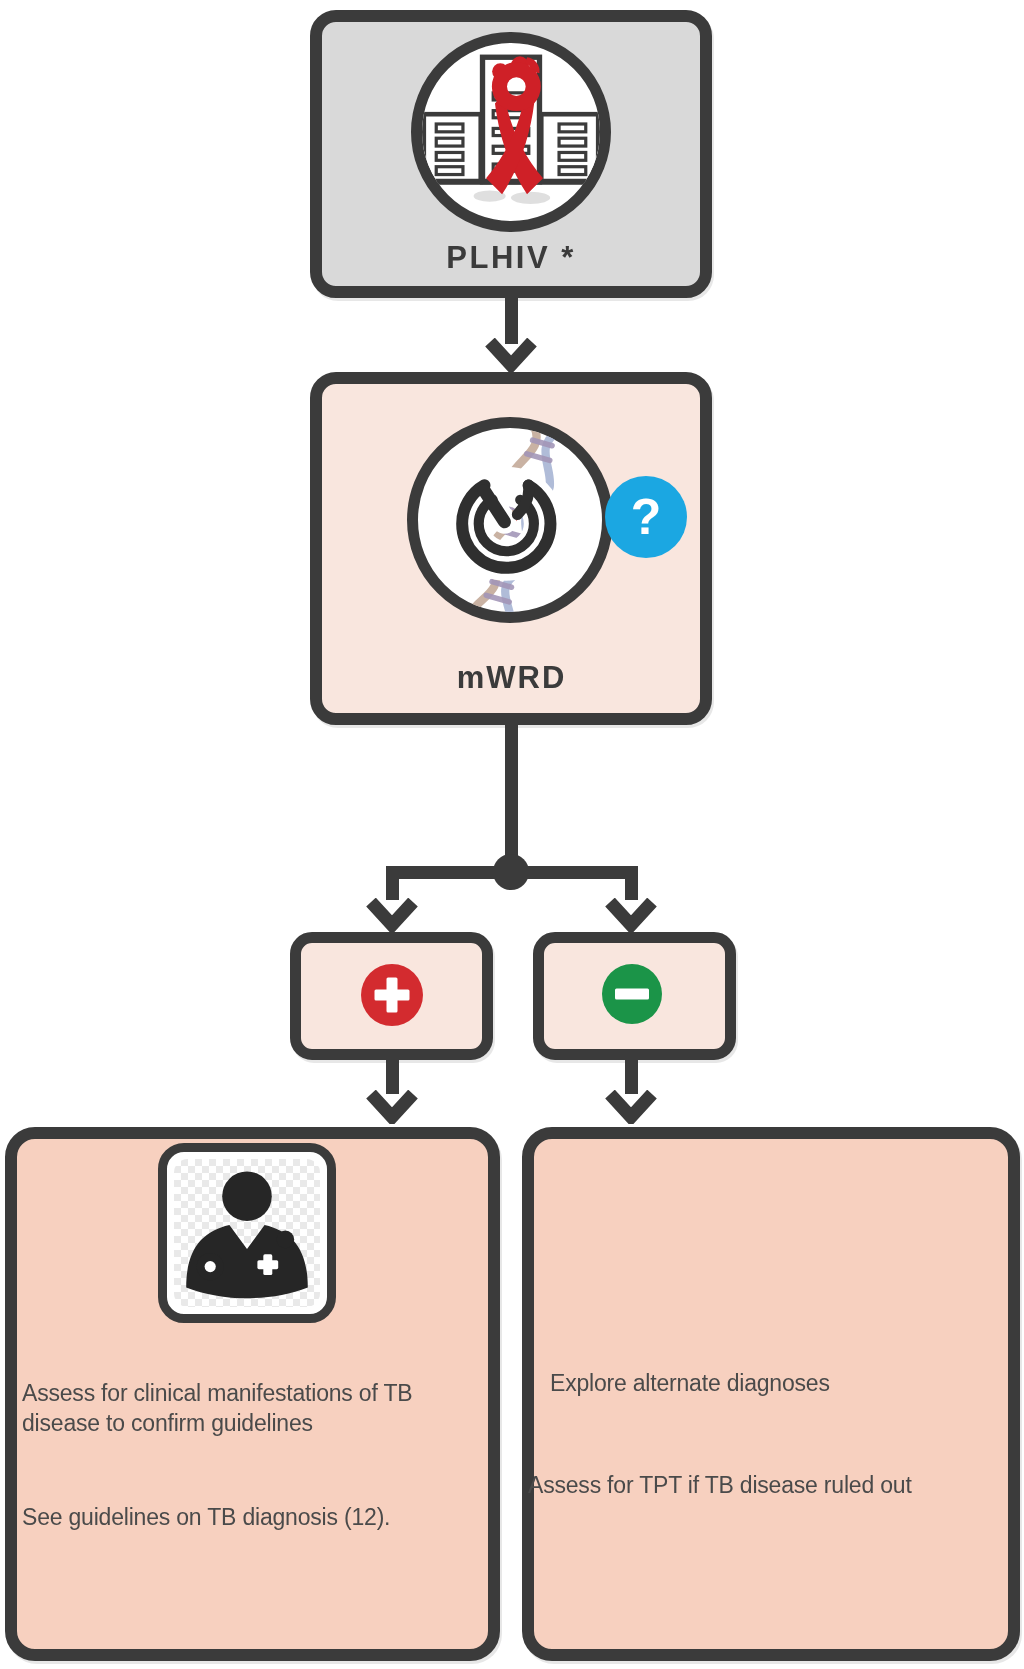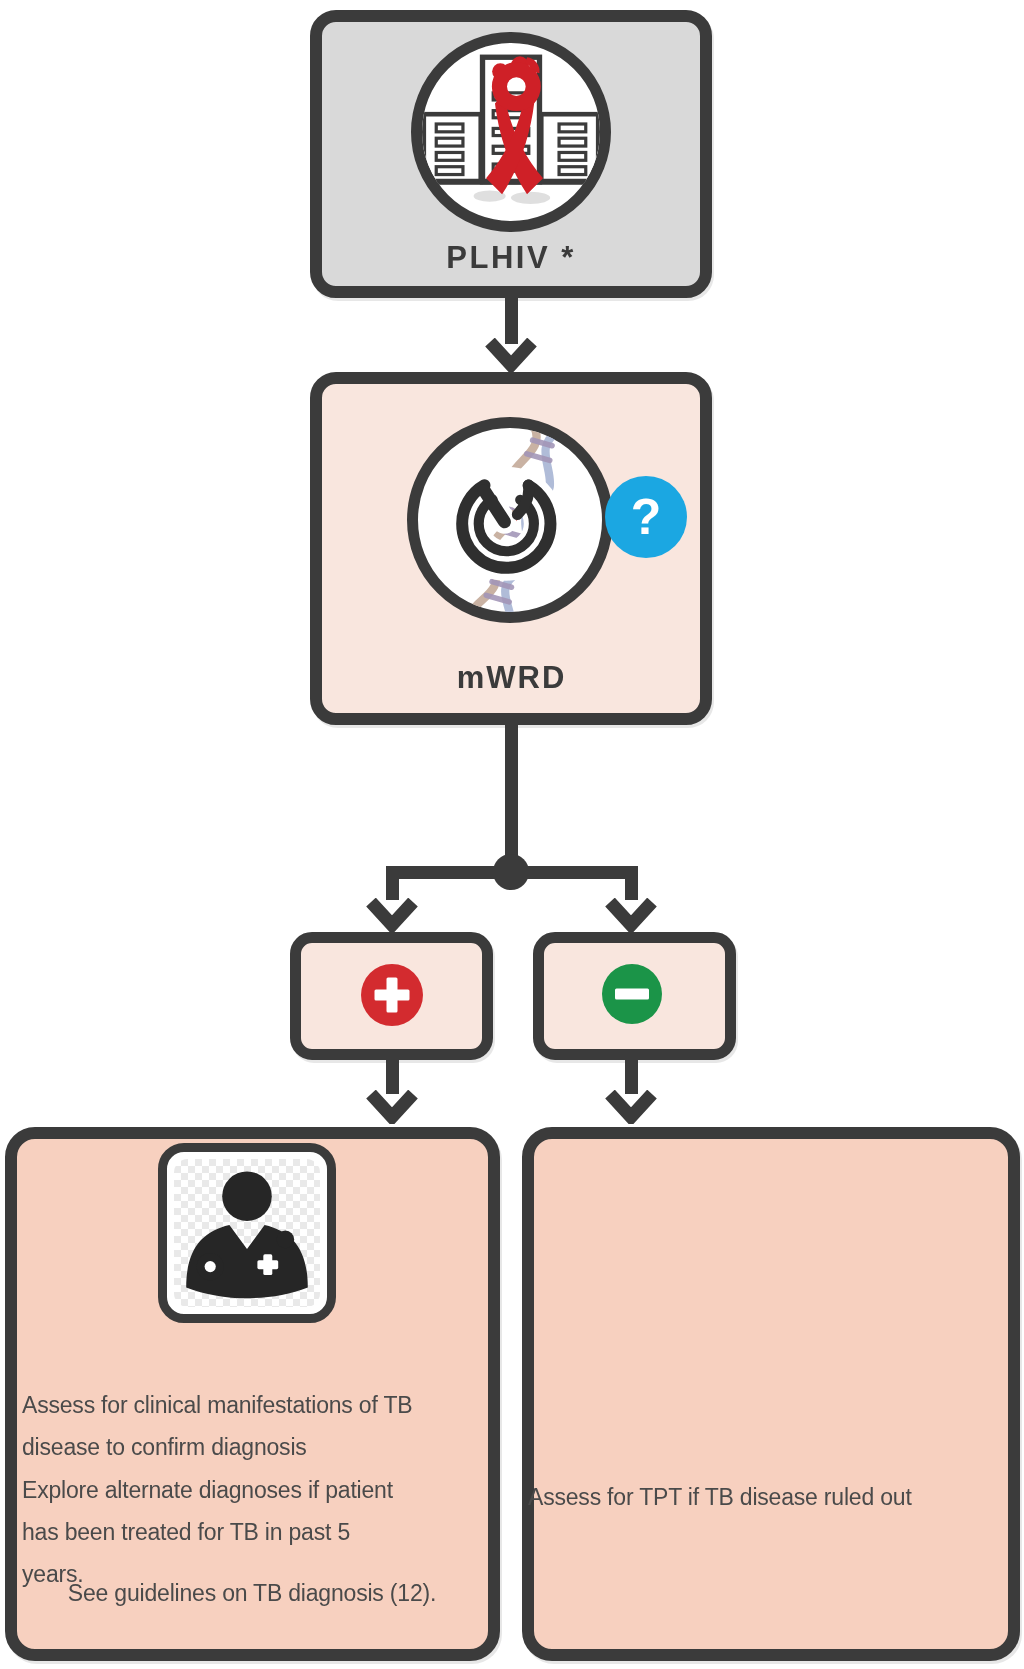--- a/index.html
+++ b/index.html
@@ -25,21 +25,21 @@
   .sign{position:absolute;}
   .doctor-panel{position:absolute;box-sizing:border-box;width:178px;height:180px;
       background:#ffffff;border:9px solid #3b3b3b;border-radius:26px;}
   .checker{position:absolute;left:7px;top:7px;right:7px;bottom:7px;border-radius:14px;
       background-color:#ffffff;
       background-image:linear-gradient(45deg,#e9e9e9 25%,transparent 25%,transparent 75%,#e9e9e9 75%),
                        linear-gradient(45deg,#e9e9e9 25%,transparent 25%,transparent 75%,#e9e9e9 75%);
       background-size:14px 14px;background-position:0 0,7px 7px;}
   .para{position:absolute;color:#4a4a4a;font-size:23px;line-height:30px;
       letter-spacing:-0.2px;}
-  .para div{white-space:nowrap;margin-top:12px;}
+  .para div{white-space:nowrap;}
   svg{display:block;}
 </style>
 </head>
 <body>
 
 <div id="canvas">
 
   <div class="box gray" style="left:310px;top:10px;width:402px;height:288px;">
   </div>
   <div class="icon-circle" style="left:411px;top:32px;width:200px;height:200px;">
@@ -170,29 +170,27 @@
         <circle cx="74" cy="54" r="5.5"></circle>
         <circle cx="27" cy="71" r="8.5"></circle>
       </g>
       <circle cx="27" cy="71" r="3.5" fill="#ffffff"></circle>
       <rect x="56.5" y="67" width="13" height="5.6" rx="1" fill="#ffffff"></rect>
       <rect x="60.2" y="63.3" width="5.6" height="13" rx="1" fill="#ffffff"></rect>
     </svg>
   </div>
   <div class="para" style="left:22px;top:1378px;width:460px;">
     <div>Assess for clinical manifestations of TB</div>
-    <div>disease to confirm diagnosis</div>
+    <div>disease to confirm guidelines</div>
   </div>
-  <div class="para" style="left:22px;top:1463px;width:460px;">
-    <div>Explore alternate diagnoses if patient</div>
-    <div>has been treated for TB in past 5</div>
-    <div>years.</div>
-  </div>
-  <div class="para" style="left:22px;top:1566px;width:460px;text-align:center;">
+  <div class="para" style="left:22px;top:1502px;width:460px;">
     <div>See guidelines on TB diagnosis (12).</div>
   </div>
 
   <div class="box peach" style="left:522px;top:1127px;width:498px;height:534px;"></div>
+  <div class="para" style="left:550px;top:1368px;width:455px;">
+    <div>Explore alternate diagnoses</div>
+  </div>
   <div class="para" style="left:528px;top:1470px;width:455px;">
     <div>Assess for TPT if TB disease ruled out</div>
   </div>
 
 </div>
 
 </body></html>

